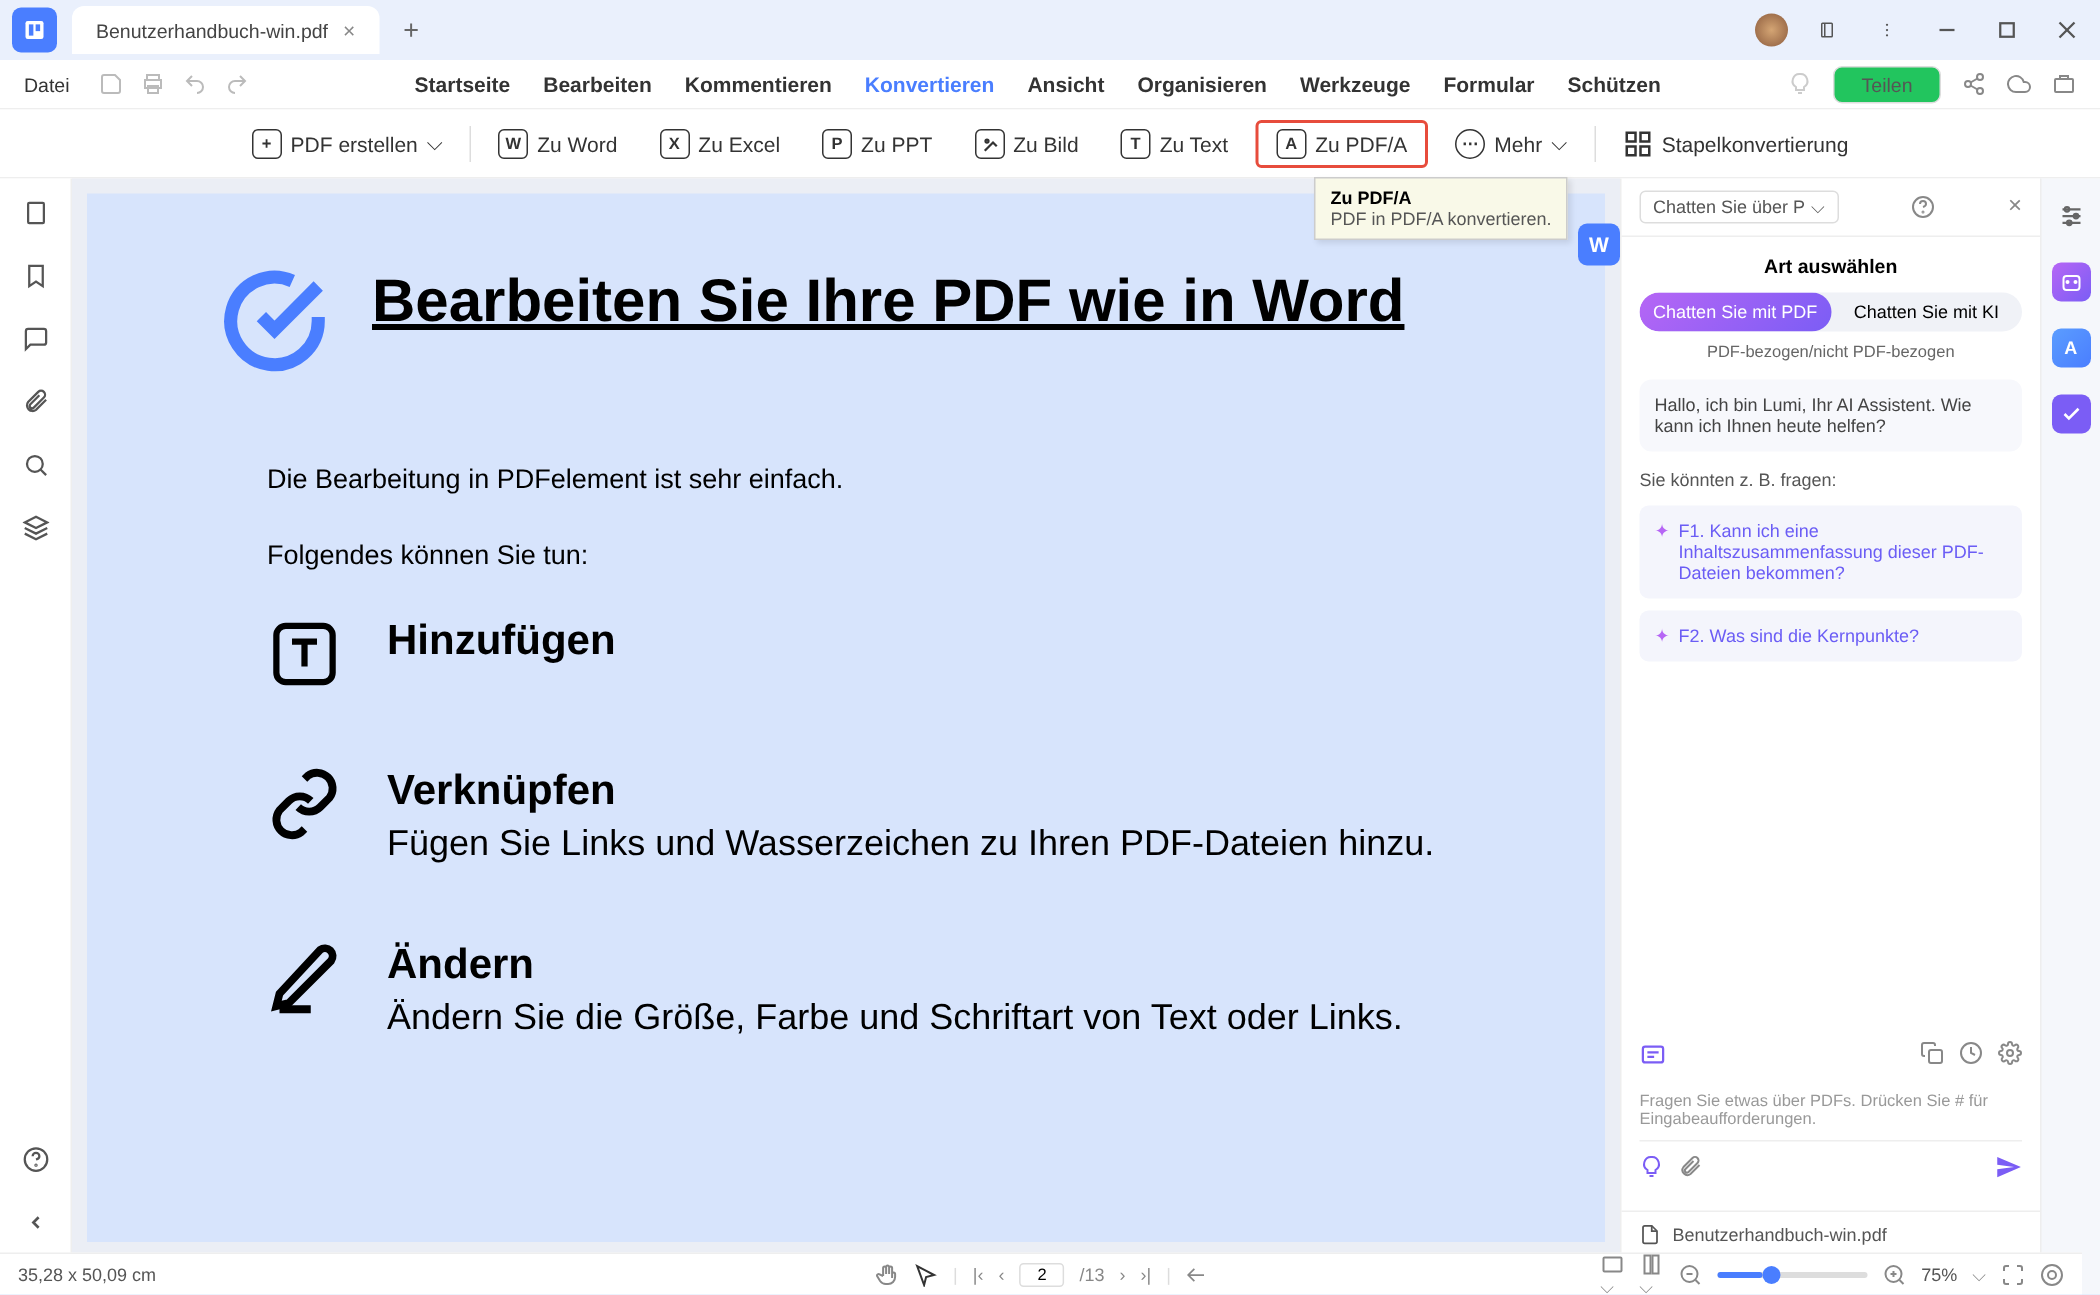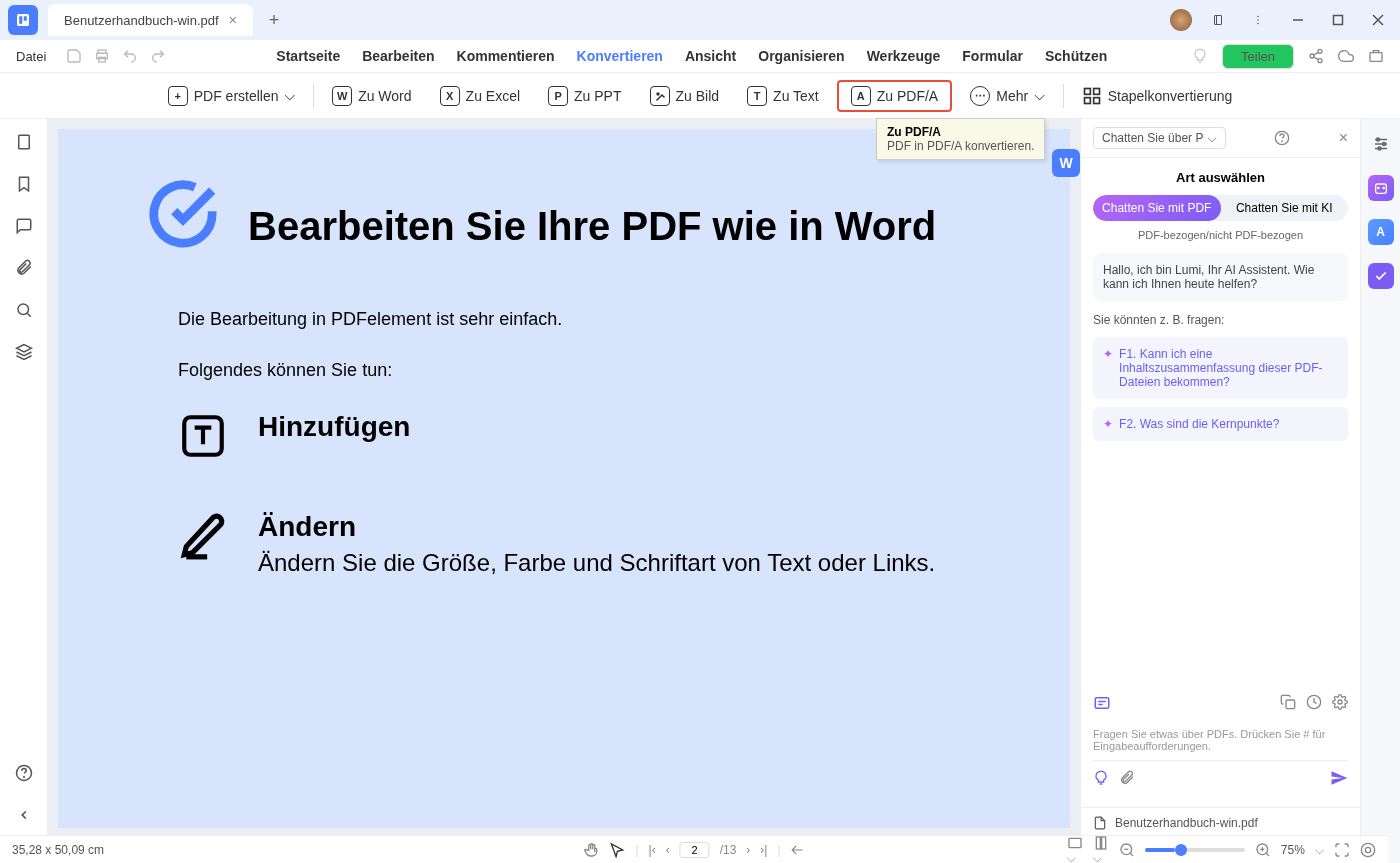--- a/index.html
+++ b/index.html
@@ -40,21 +40,21 @@
 .main { display: flex; height: calc(863px - 40px - 30px - 46px - 28px); }
 
 
 .left-sidebar { width: 48px; background: white; border-right: 1px solid #eee; display: flex; flex-direction: column; align-items: center; padding: 12px 0; gap: 20px; }
 .side-icon { width: 22px; height: 22px; color: #555; cursor: pointer; display: flex; align-items: center; justify-content: center; }
 .side-icon.bottom { margin-top: auto; }
 
 
 .doc-area { flex: 1; background: #ebeef5; padding: 10px; overflow: hidden; position: relative; }
 .doc-page { background: #d7e4fc; width: 100%; height: 100%; padding: 50px 90px; position: relative; }
-.doc-title { display: flex; align-items: flex-end; gap: 30px; margin-bottom: 60px; }
+.doc-title { display: flex; align-items: flex-start; gap: 30px; margin-bottom: 60px; text-decoration: underline; }
 .check-icon { width: 70px; height: 70px; color: #4a7eff; }
 .doc-heading { font-size: 40px; font-weight: 900; color: #000; }
 .doc-text { font-size: 18px; color: #000; margin-bottom: 30px; margin-left: 30px; }
 .doc-section { display: flex; gap: 30px; margin-bottom: 50px; margin-left: 30px; }
 .section-icon { width: 50px; height: 50px; flex-shrink: 0; }
 .section-content h3 { font-size: 28px; font-weight: 900; margin-bottom: 6px; }
 .section-content p { font-size: 24px; }
 .word-badge { position: absolute; top: 20px; right: -10px; width: 28px; height: 28px; background: #4a7eff; border-radius: 6px; display: flex; align-items: center; justify-content: center; color: white; font-weight: bold; font-size: 14px; }
 
 
@@ -339,20 +339,30 @@
       </div>
       <p class="doc-text">Die Bearbeitung in PDFelement ist sehr einfach.</p>
       <p class="doc-text">Folgendes können Sie tun:</p>
       <div class="doc-section">
         <svg class="section-icon" viewBox="0 0 24 24" stroke="black" fill="none" stroke-width="2">
             <rect x="3" y="3" width="18" height="18" rx="3"></rect>
             <path d="M8 8h8M12 8v8"></path>
           </svg>
         <div class="section-content">
           <h3>Hinzufügen</h3>
+        </div>
+      </div>
+      <div class="doc-section">
+        <svg class="section-icon" viewBox="0 0 24 24" stroke="black" fill="none" stroke-width="2.5">
+            <path d="M10 13a5 5 0 0 0 7 0l3-3a5 5 0 0 0-7-7l-1 1"></path>
+            <path d="M14 11a5 5 0 0 0-7 0l-3 3a5 5 0 0 0 7 7l1-1"></path>
+          </svg>
+        <div class="section-content">
+          <h3>Verknüpfen</h3>
+          <p>Fügen Sie Links und Wasserzeichen zu Ihren PDF-Dateien hinzu.</p>
         </div>
       </div>
       <div class="doc-section">
         <svg class="section-icon" viewBox="0 0 24 24" stroke="black" fill="none" stroke-width="2.5">
             <path d="M17 3a2.5 2.5 0 0 1 3.5 3.5L7 20l-4 1 1-4z"></path>
             <line x1="4" y1="22" x2="14" y2="22"></line>
           </svg>
         <div class="section-content">
           <h3>Ändern</h3>
           <p>Ändern Sie die Größe, Farbe und Schriftart von Text oder Links.</p>

